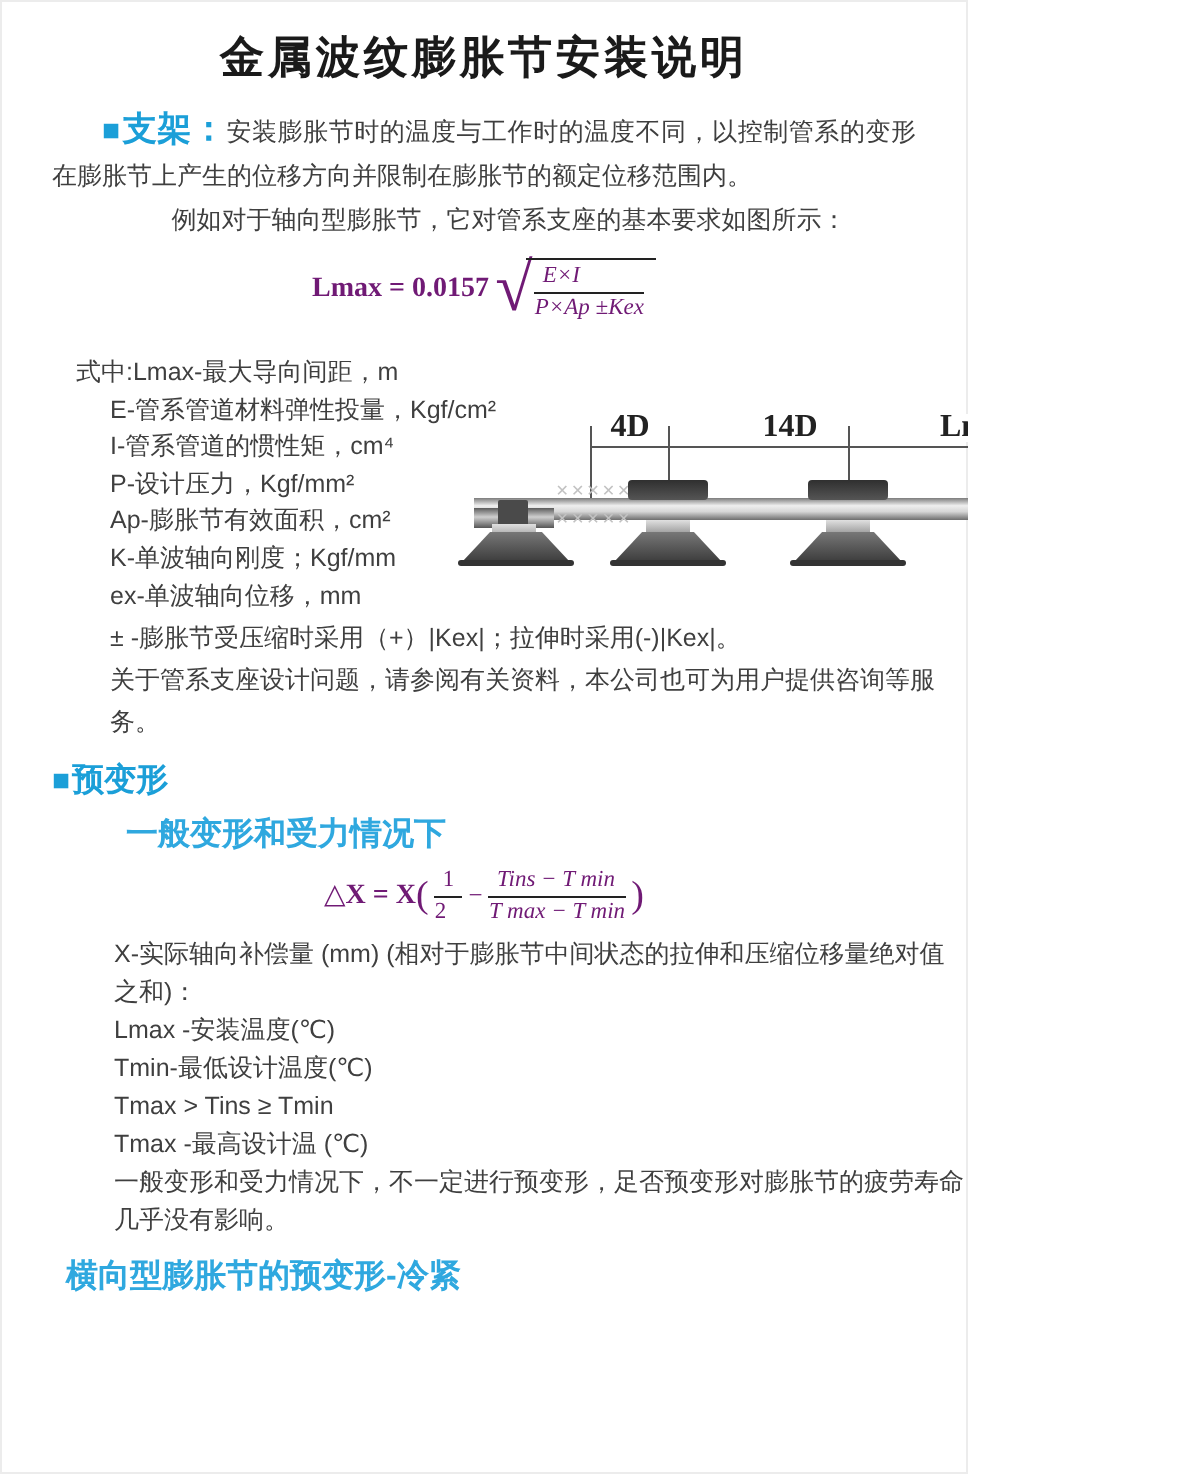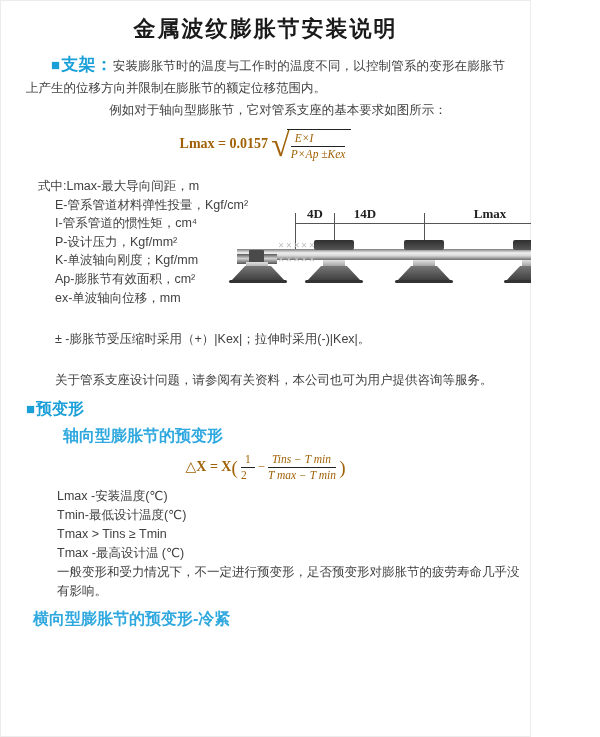--- a/index.html
+++ b/index.html
@@ -1,63 +1,63 @@
 <!DOCTYPE html>
 <html><head>
 <meta charset="utf-8">
 <style>
   html,body{margin:0;padding:0;background:#fff;}
   .page{
-    position:relative;width:531px;height:737px;background:#fff;overflow:hidden;
+    position:relative;width:484px;height:737px;background:#fff;overflow:hidden;
     font-family:"Liberation Sans","DejaVu Sans",sans-serif;
     color:#3f3f3f;font-size:12.5px;
     box-shadow:inset 0 0 0 1px #ececec;
   }
   .title{
     margin:14px 0 0 0;text-align:center;font-size:22px;font-weight:bold;
     color:#1a1a1a;letter-spacing:2px;
   }
   p{margin:0;text-align:center;}
   .para{margin:10px 26px 0 26px;line-height:22px;text-indent:2em;text-align:justify;}
   .para2{margin:0 26px;line-height:22px;text-indent:2em;}
   .sec-head{color:#1b9fd8;font-weight:bold;font-size:17px;}
   .sec-square{color:#1b9fd8;font-size:15px;margin-right:1px;}
   .section-title{margin:8px 0 0 26px;color:#1b9fd8;font-weight:bold;font-size:16px;}
   .sub-title{color:#2fa8df;font-weight:bold;font-size:16px;margin:8px 0 0 0;}
   .sub-axial{margin-left:63px;margin-top:6px;}
   .sub-lateral{margin-left:33px;margin-top:8px;}
 
   
-  .formula-row{text-align:center;color:#a16207;font-family:"Liberation Serif","DejaVu Serif",serif;}
+  .formula-row{text-align:center;color:#701a75;font-family:"Liberation Serif","DejaVu Serif",serif;}
   .fx{font-weight:bold;font-size:14px;}
   .frac{display:inline-block;vertical-align:middle;text-align:left;font-size:11.5px;line-height:1.15;}
   .frac .num{display:block;padding:0 4px 1px 4px;border-bottom:1px solid #222;}
   .frac .den{display:block;padding-top:1px;}
   .it{font-style:italic;font-weight:normal;}
   .sqrt{display:inline-flex;align-items:center;vertical-align:middle;}
   .radical{font-size:34px;font-weight:normal;line-height:0.9;margin-right:-3px;}
   .radicand{display:inline-block;border-top:1.5px solid #222;padding:2px 6px 0 4px;}
   .paren{font-size:19px;font-weight:normal;vertical-align:middle;}
   .f1{margin-top:8px;height:42px;}
   .f2{margin-top:6px;height:34px;}
 
   
   .defs-wrap{position:relative;height:132px;margin-top:6px;}
   .def-line{line-height:18.6px;margin-left:55px;white-space:nowrap;}
   .def-first{margin-left:38px;}
-  .note-full{margin-left:55px;line-height:21px;margin-top:20px;}
+  .note-full{margin-left:55px;line-height:21px;}
   .note-line{margin-left:57px;line-height:19px;}
   .note-indent{margin:0 26px 0 26px;line-height:21px;text-indent:2em;}
 
   
   .diagram{position:absolute;left:237px;top:30px;width:352px;height:92px;}
   .dim-line{position:absolute;left:58px;top:16px;width:238px;height:0;border-top:1px solid #555;}
   .tick{position:absolute;top:6px;width:0;height:38px;border-left:1px solid #555;}
   .dim-label{position:absolute;top:0px;font-family:"Liberation Serif","DejaVu Serif",serif;
-    font-weight:bold;font-size:13px;color:#222;transform:translateX(-50%);background:#fff;padding:0 3px;line-height:14px;}
+    font-weight:bold;font-size:16px;color:#222;transform:translateX(-50%);background:#fff;padding:0 3px;line-height:14px;}
   .pipe{position:absolute;left:0;top:42px;width:350px;height:11px;
     background:linear-gradient(#7c7c7c,#efefef 35%,#d6d6d6 62%,#6e6e6e);}
   .anchor-stub{position:absolute;left:0;top:47px;width:40px;height:10px;
     background:linear-gradient(#5c5c5c,#cfcfcf 45%,#555);}
   .anchor-flange{position:absolute;left:12px;top:43px;width:15px;height:19px;background:#4a4a4a;border-radius:1px;}
   .sup-cap{position:absolute;top:33px;width:40px;height:10px;background:linear-gradient(#2f2f2f,#555);border-radius:2px;}
   .sup-neck{position:absolute;top:53px;width:22px;height:7px;background:linear-gradient(#e0e0e0,#9a9a9a);}
   .sup-base{position:absolute;top:59px;width:54px;height:15px;
     background:linear-gradient(#777,#3c3c3c);clip-path:polygon(26% 0,74% 0,100% 100%,0 100%);}
   .sup-ground{position:absolute;top:73px;width:58px;height:3px;background:#333;border-radius:2px;}
@@ -86,32 +86,32 @@
         </span>
       </span>
     </span>
   </div>
 
   <div class="defs-wrap">
     <div class="def-line def-first">式中:Lmax-最大导向间距，m</div>
     <div class="def-line">E-管系管道材料弹性投量，Kgf/cm²</div>
     <div class="def-line">I-管系管道的惯性矩，cm⁴</div>
     <div class="def-line">P-设计压力，Kgf/mm²</div>
+    <div class="def-line">Ap-膨胀节有效面积，cm²</div>
     <div class="def-line">K-单波轴向刚度；Kgf/mm</div>
-    <div class="def-line">Ap-膨胀节有效面积，cm²</div>
     <div class="def-line">ex-单波轴向位移，mm</div>
 
     <div class="diagram">
       <div class="dim-line"></div>
       <div class="tick" style="left:58px"></div>
       <div class="tick" style="left:97px"></div>
       <div class="tick" style="left:187px"></div>
       <div class="tick" style="left:296px"></div>
       <div class="dim-label" style="left:78px">4D</div>
-      <div class="dim-label" style="left:128px">14D</div>
+      <div class="dim-label" style="left:158px">14D</div>
       <div class="dim-label" style="left:253px">Lmax</div>
 
       <div class="pipe"></div>
 
       <div class="anchor-stub"></div>
       <div class="anchor-flange"></div>
       <div class="sup-neck" style="left:9px;top:55px"></div>
       <div class="sup-base" style="left:-6px"></div>
       <div class="sup-ground" style="left:-8px"></div>
 
@@ -134,36 +134,37 @@
       <div class="sup-ground" style="left:267px"></div>
     </div>
   </div>
 
   <div class="note-full">± -膨胀节受压缩时采用（+）|Kex|；拉伸时采用(-)|Kex|。</div>
   <div class="note-full">关于管系支座设计问题，请参阅有关资料，本公司也可为用户提供咨询等服务。</div>
 
   <div class="section-title"><span class="sec-square">■</span><span>预变形</span></div>
 
 
-  <div class="sub-title sub-axial">轴向型膨胀节的预变形</div>
+  <div class="sub-title sub-axial">一般变形和受力情况下</div>
 
   <div class="formula-row f2">
     <span class="fx">△X = X</span><span class="paren">(</span>
     <span class="frac">
       <span class="num">1</span>
       <span class="den">2</span>
     </span>
     <span>−</span>
     <span class="frac it">
       <span class="num">Tins − T min</span>
       <span class="den">T max − T min</span>
     </span>
     <span class="paren">)</span>
   </div>
 
+  <div class="note-line">X-实际轴向补偿量 (mm) (相对于膨胀节中间状态的拉伸和压缩位移量绝对值之和)：</div>
   <div class="note-line">Lmax -安装温度(℃)</div>
   <div class="note-line">Tmin-最低设计温度(℃)</div>
   <div class="note-line">Tmax &gt; Tins ≥ Tmin</div>
   <div class="note-line">Tmax -最高设计温 (℃)</div>
   <div class="note-line">一般变形和受力情况下，不一定进行预变形，足否预变形对膨胀节的疲劳寿命几乎没有影响。</div>
 
   <div class="sub-title sub-lateral">横向型膨胀节的预变形-冷紧</div>
 
 </div>
 

